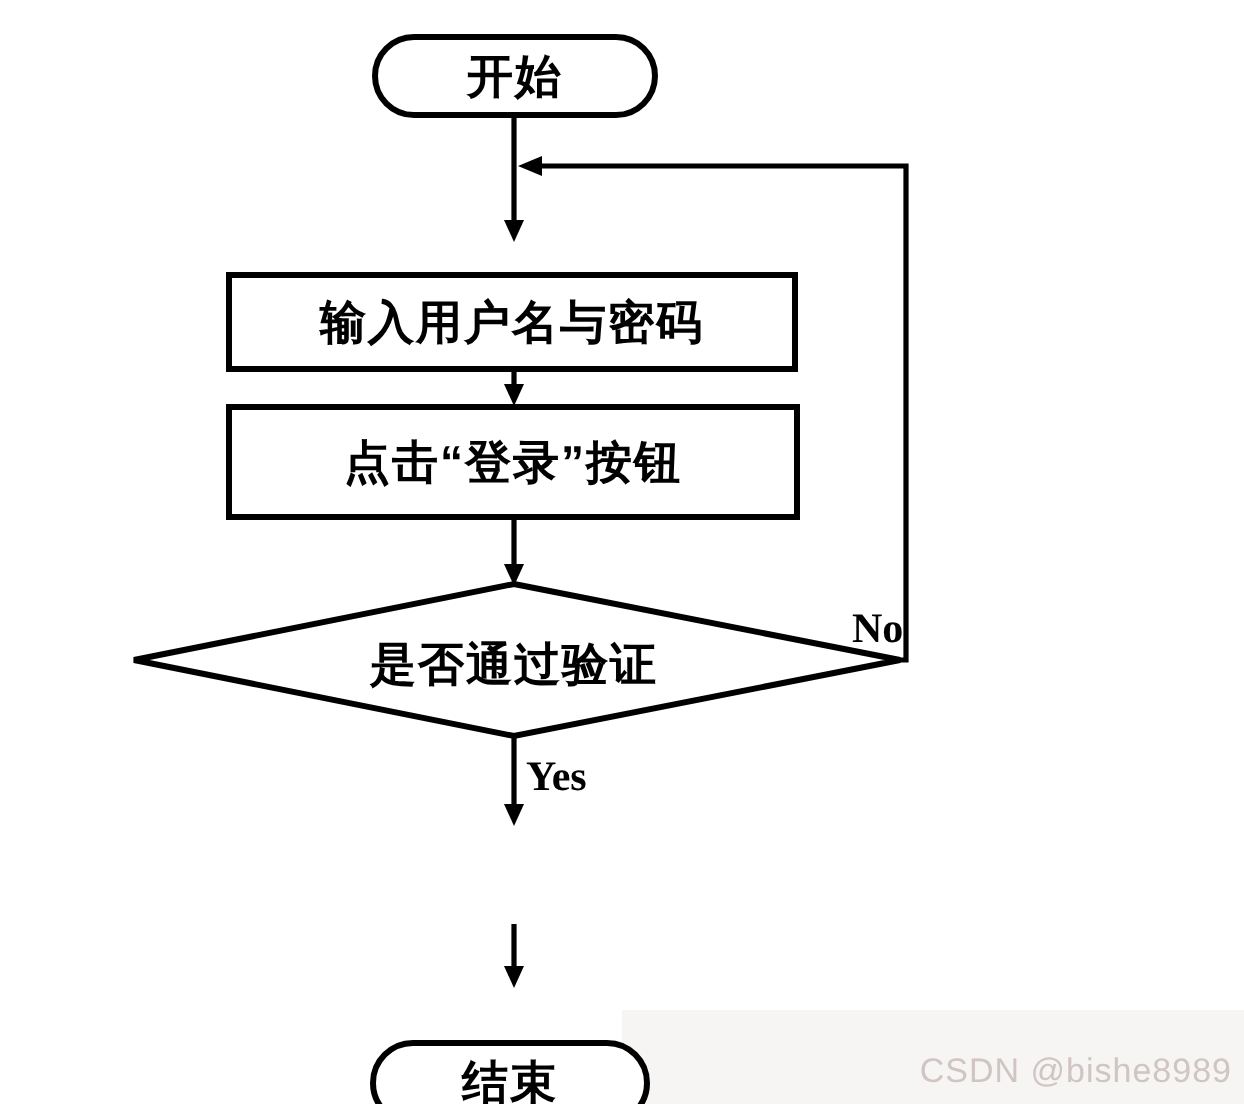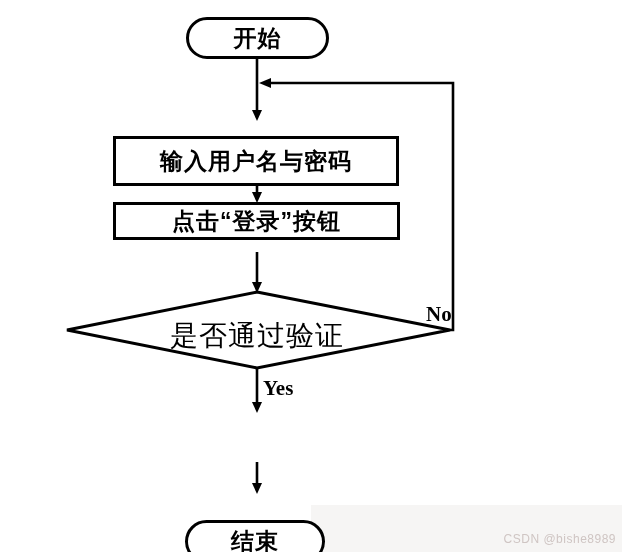--- a/index.html
+++ b/index.html
@@ -33,31 +33,31 @@
     font-weight: bold;
     font-size: 23px;
     color: #000000;
     letter-spacing: 1px;
   }
   .terminator {
     border-radius: 22px;
   }
   .node-start { left: 186px; top: 17px;  width: 143px; height: 42px; }
   .node-input { left: 113px; top: 136px; width: 286px; height: 50px; }
-  .node-click { left: 113px; top: 202px; width: 287px; height: 38px; }
+  .node-click { left: 113px; top: 202px; width: 287px; height: 58px; }
   .node-home  { left: 112px; top: 413px; width: 286px; height: 49px; }
   .node-end   { left: 185px; top: 520px; width: 140px; height: 43px; }
   .decision-label {
     position: absolute;
     left: 107px;
     top: 317px;
     width: 300px;
     text-align: center;
-    font-weight: normal;
-    font-size: 28px;
+    font-weight: bold;
+    font-size: 23px;
     color: #000000;
     letter-spacing: 1px;
   }
   .edge-label {
     position: absolute;
     font-family: "Liberation Serif", serif;
     font-weight: bold;
     font-size: 21px;
     color: #000000;
     line-height: 1;
@@ -69,21 +69,21 @@
     left: 311px;
     top: 505px;
     width: 311px;
     height: 47px;
     background: #f6f5f4;
   }
   .watermark {
     position: absolute;
     right: 6px;
     bottom: 6px;
-    font-size: 12px;
+    font-size: 17px;
     color: #cfc5c3;
     letter-spacing: 0.5px;
   }
 </style>
 </head>
 <body>
 
 <div class="canvas">
 
   <div class="watermark-bg"></div>

